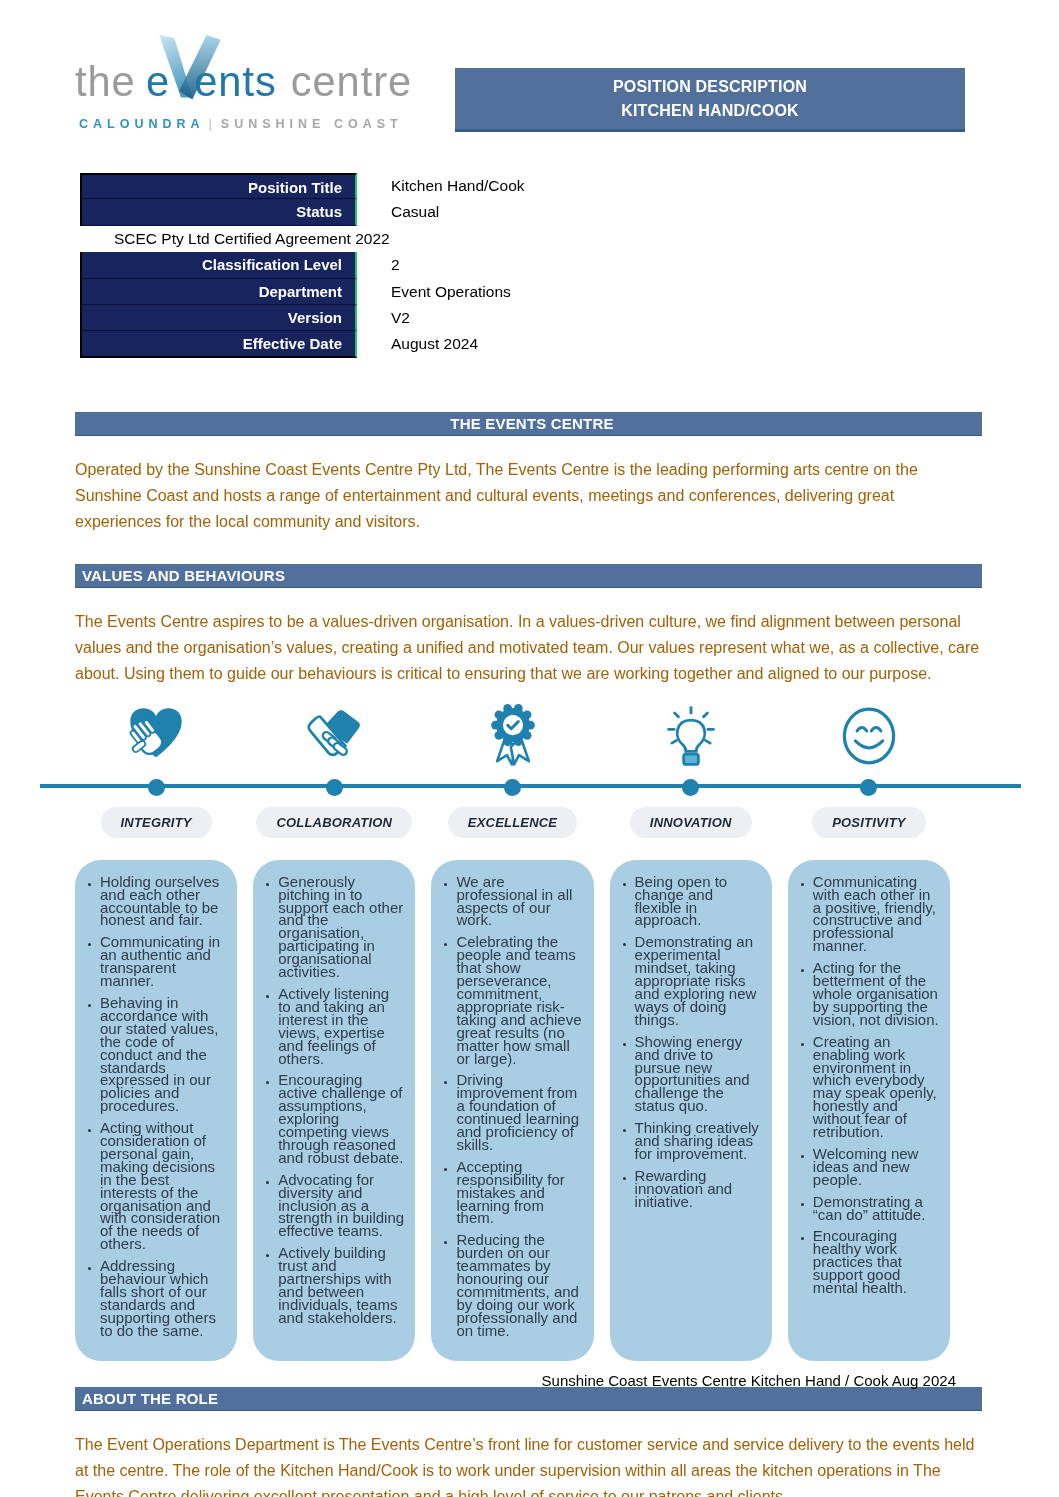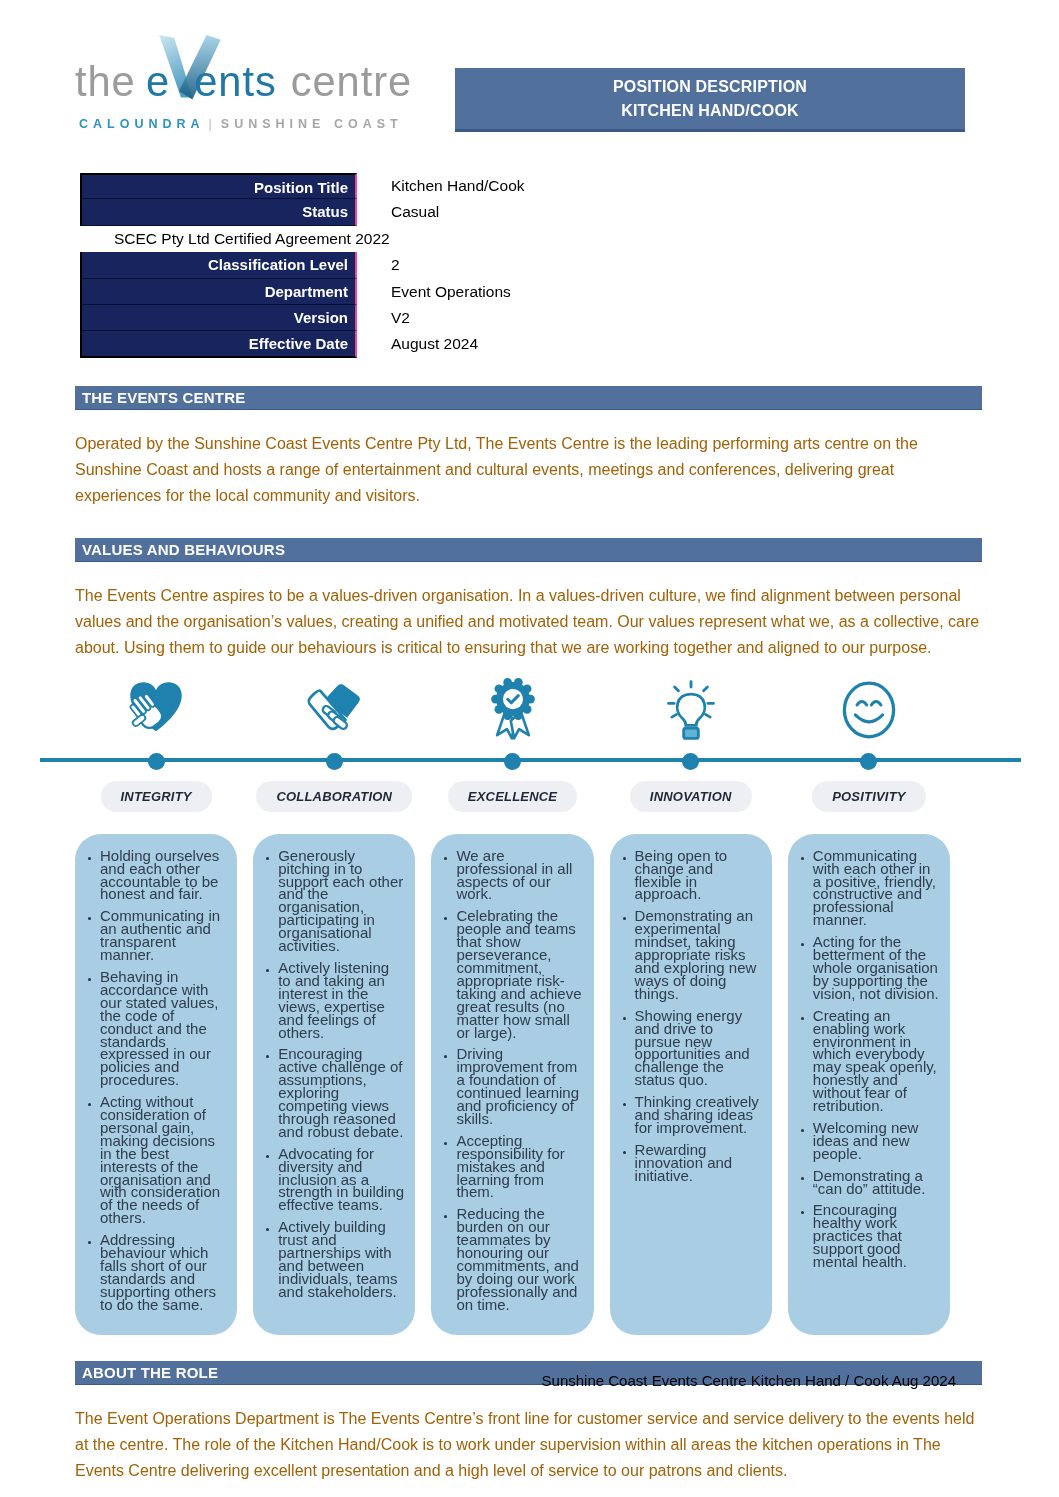--- a/index.html
+++ b/index.html
@@ -24,35 +24,35 @@
     color:#fff; font-weight:bold; font-size:16px; text-align:center;
     line-height:1.5; padding: 7px 0 6px 0; letter-spacing: .2px;
   }
 
   
   .info-table { margin: 38px 0 0 5px; }
   .info-row { display:flex; }
   .info-label {
     width: 277px; height: 26.4px; background: var(--navy,#17245e);
     color:#fff; font-weight:bold; font-size:15px; text-align:right;
-    padding: 4px 7px 0 0; border-left:2px solid #000; border-right:2px solid #ec4899;
+    padding: 4px 13px 0 0; border-left:2px solid #000; border-right:2px solid #22c55e;
     border-bottom: 1px solid #070f33;
   }
   .info-row:first-child .info-label { border-top: 2px solid #000; }
   .info-row:last-child  .info-label { border-bottom: 2px solid #000; }
   .info-value { padding: 4px 0 0 34px; font-size: 15.5px; height: 26.4px; }
 
   
   .section-bar {
     background: var(--slate,#51709b); color:#fff; font-weight:bold;
     font-size:15px; height:24px; line-height:24px; padding-left:7px;
     border-bottom: 1px solid #3c5a86; letter-spacing:.2px;
   }
   .para { font-size:16px; line-height:26px; margin-top:21px; color:#a16207; }
-  .bar-1 { margin-top: 28px; }
+  .bar-1 { margin-top: 54px; text-align: center; }
   .bar-2 { margin-top: 29px; }
   .bar-3 { margin-top: 26px; }
 
   
   .values-wrap { position: relative; margin-top: 12px; }
   .values-line {
     position:absolute; left:-35px; right:-39px; top:85px; height:4px;
     background: var(--teal,#1f81ad); z-index:0;
   }
   .values-cols { display:flex; gap:16px; margin-right:32px; position:relative; }

